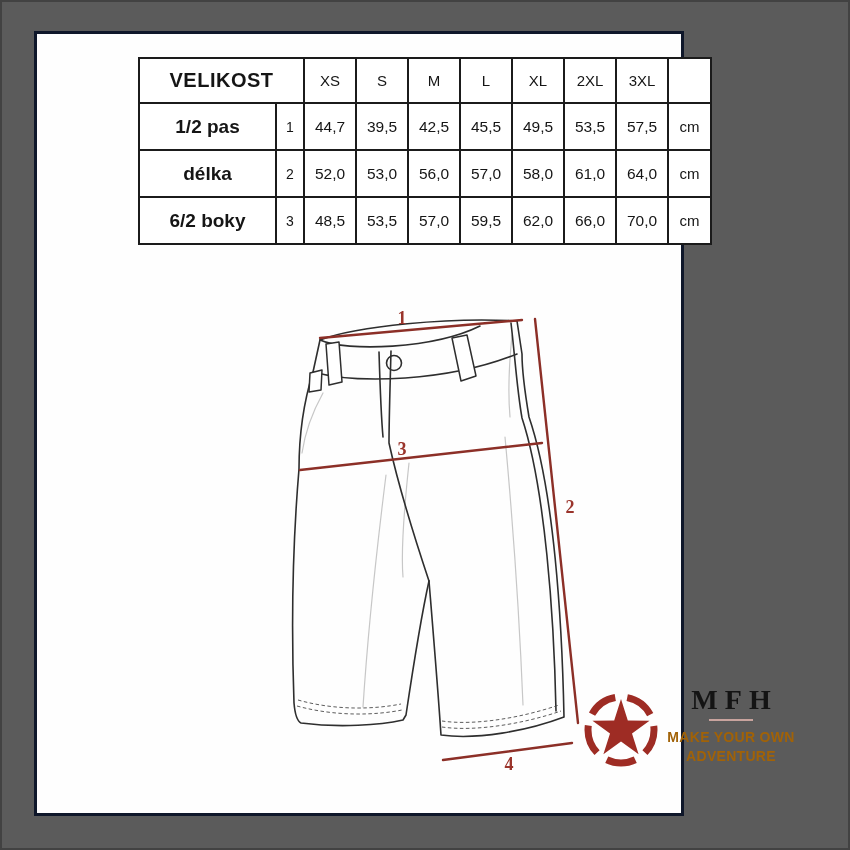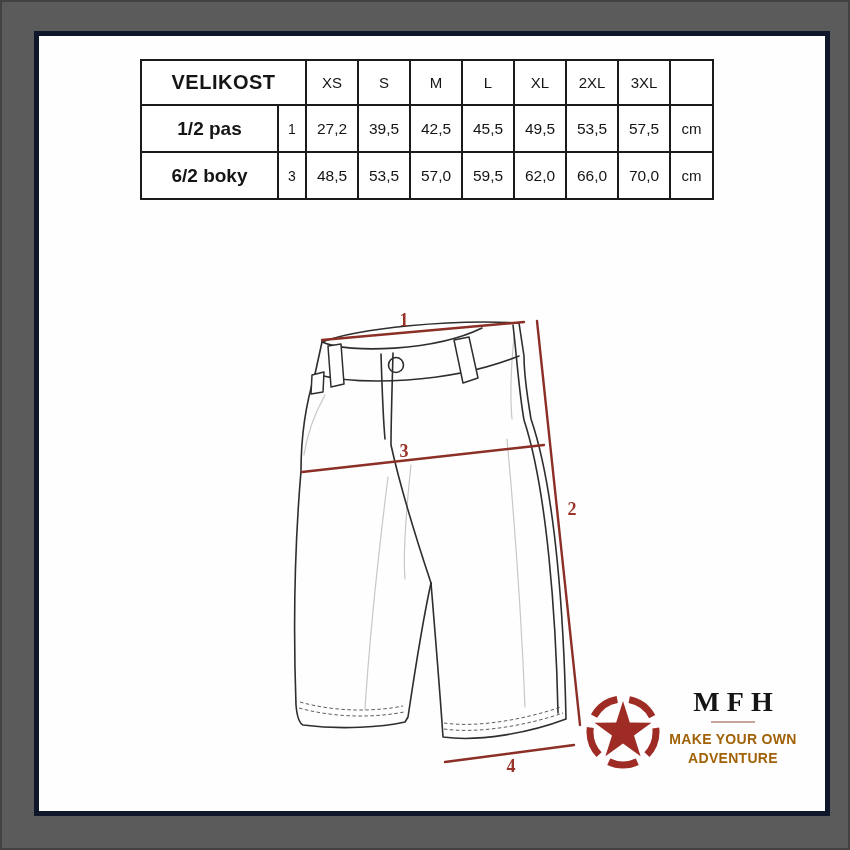--- a/index.html
+++ b/index.html
@@ -1,20 +1,20 @@
 <!DOCTYPE html>
 <html><head>
 <meta charset="utf-8">
 <style>
   html,body{margin:0;padding:0;background:#5b5b5b;}
   body{width:850px;height:850px;overflow:hidden;font-family:"Liberation Sans",sans-serif;}
   .canvas{position:relative;width:850px;height:850px;background:#5b5b5b;box-sizing:border-box;
           border:2px solid #424242;overflow:hidden;}
-  .panel{position:absolute;left:32px;top:29px;width:796px;height:785px;box-sizing:border-box;
-         background:#fefefe;border:5px solid #0f172a;}
+  .panel{position:absolute;left:32px;top:29px;width:650px;height:785px;box-sizing:border-box;
+         background:#fefefe;border:3px solid #0f172a;}
   
   table.size-table{position:absolute;left:101px;top:23px;width:572px;border-collapse:collapse;
                    table-layout:fixed;background:#fff;color:#151515;}
   table.size-table th,table.size-table td{border:2px solid #1b1b1b;padding:0;text-align:center;
                    vertical-align:middle;overflow:hidden;white-space:nowrap;}
   table.size-table thead tr{height:45px;}
   table.size-table tbody tr{height:47px;}
   th.tbl-title{font-size:20px;font-weight:bold;letter-spacing:.5px;}
   th.size-h{font-size:15px;font-weight:normal;margin-left:35px;}
   td.row-label{font-size:19px;font-weight:bold;text-align:left;padding-left:9px;}
@@ -67,27 +67,39 @@
           <th class="size-h">XL</th>
           <th class="size-h">2XL</th>
           <th class="size-h">3XL</th>
           <th class="size-h"></th>
         </tr>
       </thead>
       <tbody>
         <tr>
           <td class="row-label">1/2 pas</td>
           <td class="row-idx">1</td>
-          <td class="val">27,2</td>
+          <td class="val">44,7</td>
           <td class="val">39,5</td>
           <td class="val">42,5</td>
           <td class="val">45,5</td>
           <td class="val">49,5</td>
           <td class="val">53,5</td>
           <td class="val">57,5</td>
+          <td class="unit">cm</td>
+        </tr>
+        <tr>
+          <td class="row-label">délka</td>
+          <td class="row-idx">2</td>
+          <td class="val">52,0</td>
+          <td class="val">53,0</td>
+          <td class="val">56,0</td>
+          <td class="val">57,0</td>
+          <td class="val">58,0</td>
+          <td class="val">61,0</td>
+          <td class="val">64,0</td>
           <td class="unit">cm</td>
         </tr>
         <tr>
           <td class="row-label">6/2 boky</td>
           <td class="row-idx">3</td>
           <td class="val">48,5</td>
           <td class="val">53,5</td>
           <td class="val">57,0</td>
           <td class="val">59,5</td>
           <td class="val">62,0</td>

